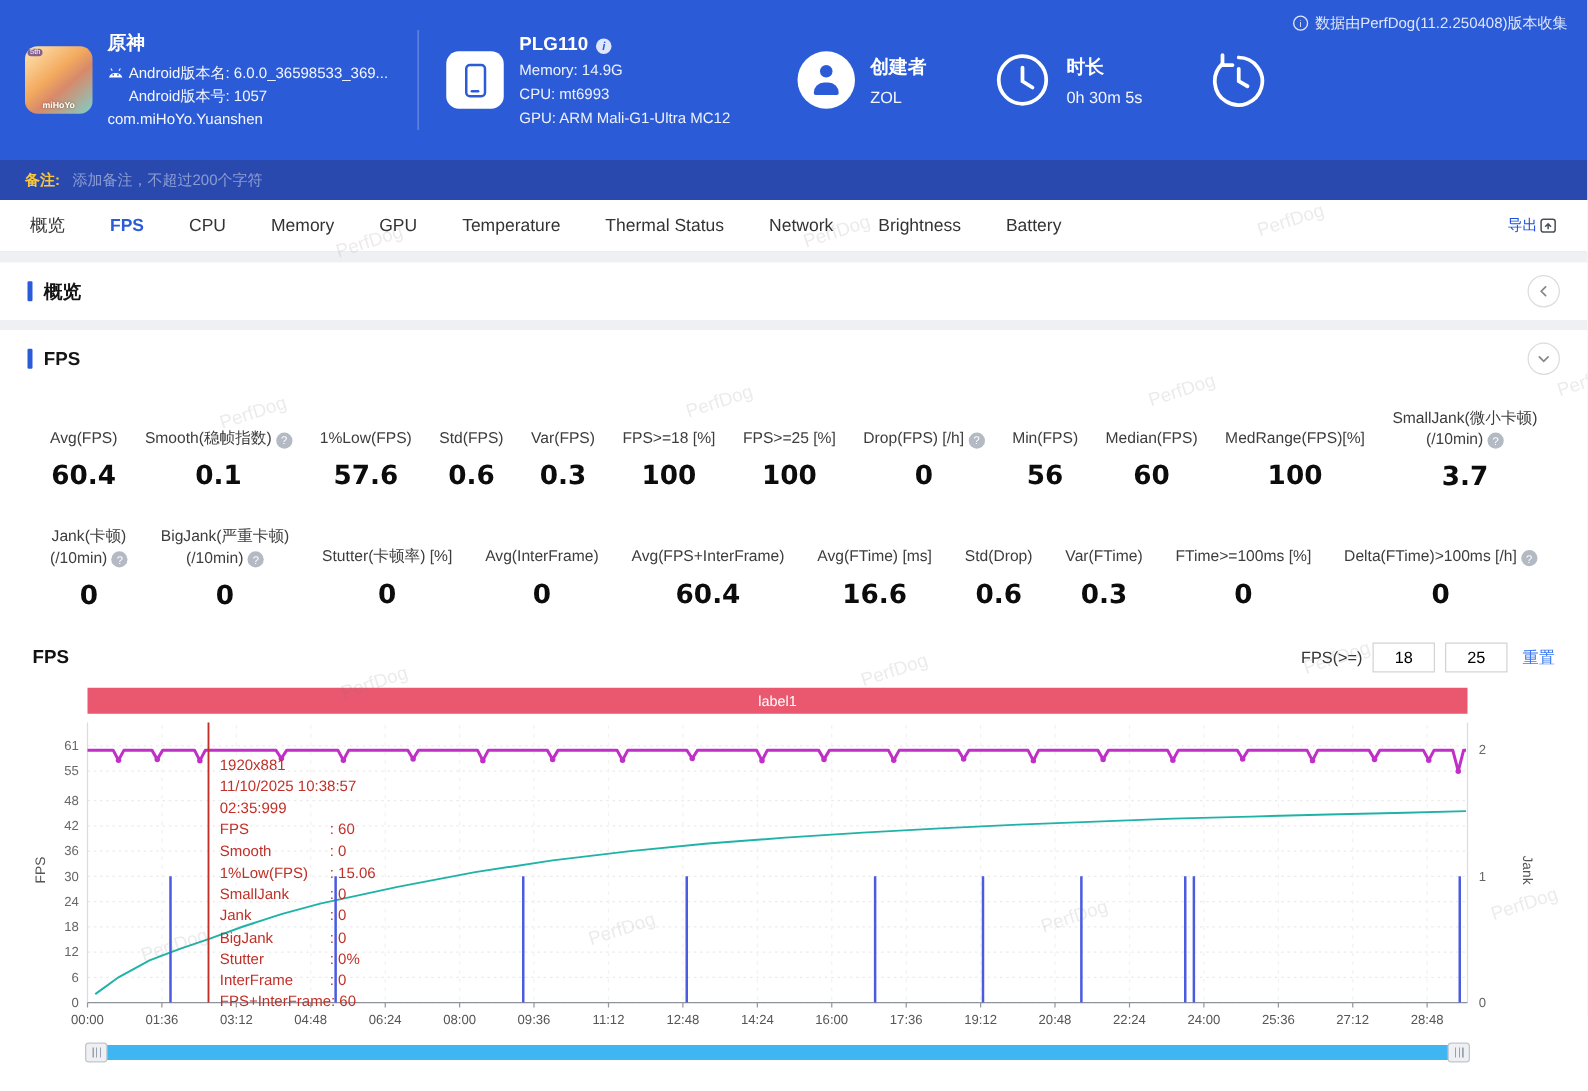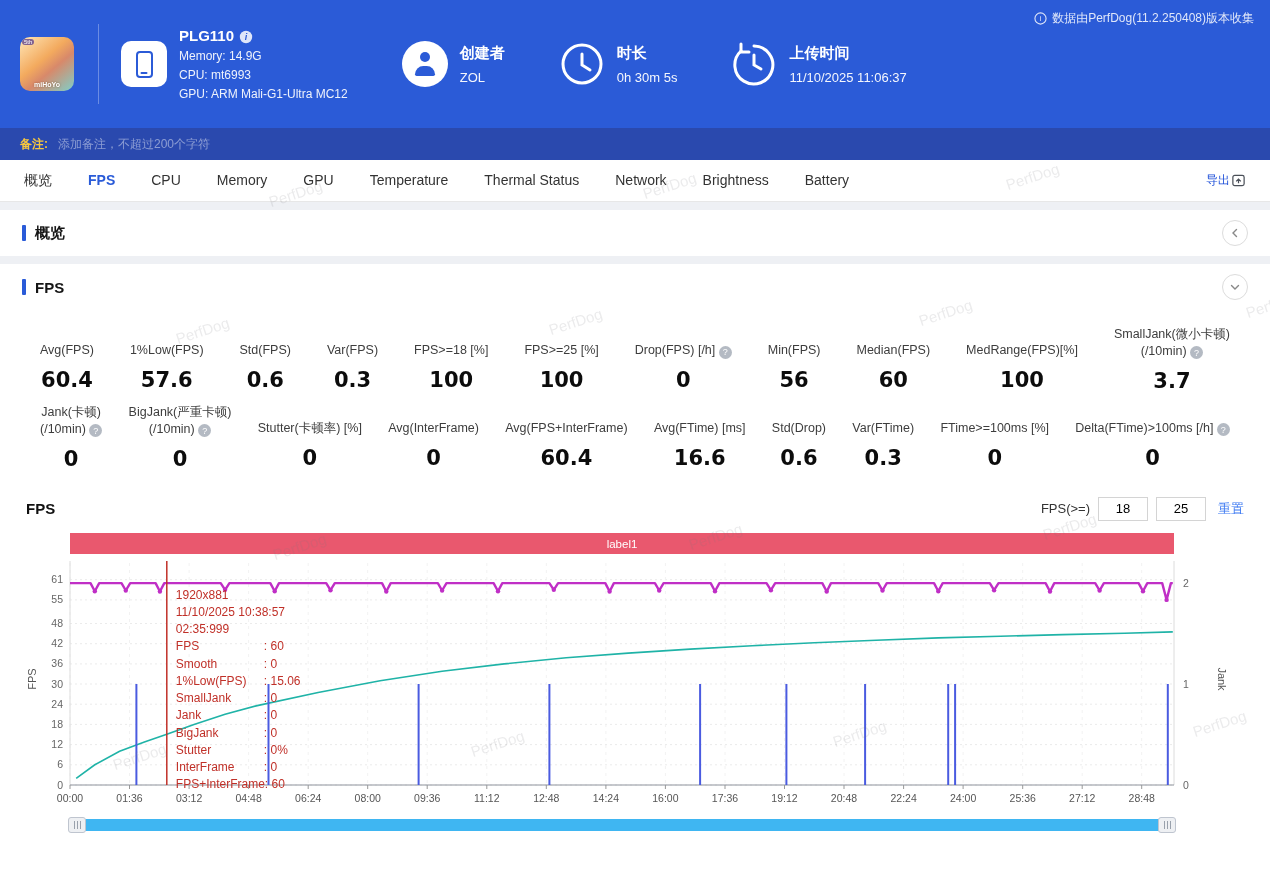--- a/index.html
+++ b/index.html
@@ -51,21 +51,21 @@
   
   .panel{background:#fff}
   .panel-head{height:46px;display:flex;align-items:center;padding:0 22px}
   .accent{width:4px;height:16px;background:#2a5bd8;border-radius:1px;margin-right:9px}
   .panel-title{font-weight:bold;font-size:15px;color:#151515;flex:1}
   .collapse-btn{width:26px;height:26px;border:1px solid #dcdcdc;border-radius:50%;background:#fff;display:flex;align-items:center;justify-content:center;cursor:pointer}
   .fps-panel{min-height:611px}
 
   
   .stats-row{display:flex;justify-content:space-between;padding:0 40px;margin-top:16px}
-  .stats-row.second{margin-top:11px}
+  .stats-row.second{margin-top:28px}
   .stat{text-align:center}
   .stat-label{font-size:12.5px;color:#3d3d3d;display:flex;flex-direction:column;justify-content:flex-end;min-height:33px;line-height:1.35}
   .stat-value{font-size:21px;font-weight:bold;color:#0c0c0c;margin-top:9px;font-family:"DejaVu Sans",sans-serif}
   .help{display:inline-flex;width:13px;height:13px;border-radius:50%;background:#b4bac3;color:#fff;font-size:9px;align-items:center;justify-content:center;font-style:normal;vertical-align:-1px;cursor:pointer}
 
   
   .chart-bar{display:flex;align-items:center;padding:0 26px;margin-top:26px}
   .chart-title{font-weight:bold;font-size:15px;flex:1;color:#111}
   .fps-filter{display:flex;align-items:center;gap:8px;font-size:13px;color:#333}
   .fps-input{width:50px;height:24px;border:1px solid #d4d4d4;text-align:center;font-size:13px;background:#fff}
@@ -95,20 +95,35 @@
           <text x="7" y="10" font-size="8" text-anchor="middle" fill="rgba(255,255,255,.9)">i</text>
         </svg>
       <span>数据由PerfDog(11.2.250408)版本收集</span>
     </div>
 
     <div class="app-block">
       <div class="app-icon">
         <span class="app-badge">5th</span>
         <span class="app-icon-txt">miHoYo</span>
       </div>
+      <div class="app-meta">
+        <div class="app-title">原神</div>
+        <div class="app-line">
+          <svg width="13" height="9" viewBox="0 0 24 15">
+              <path d="M2 14A10.5 9.5 0 0 1 22 14Z" fill="#fff"></path>
+              <line x1="7" y1="4" x2="5" y2="0.5" stroke="#fff" stroke-width="1.5"></line>
+              <line x1="17" y1="4" x2="19" y2="0.5" stroke="#fff" stroke-width="1.5"></line>
+              <circle cx="8.5" cy="10" r="1.3" fill="#2b5bd7"></circle>
+              <circle cx="15.5" cy="10" r="1.3" fill="#2b5bd7"></circle>
+            </svg>
+          <span>Android版本名: 6.0.0_36598533_369...</span>
+        </div>
+        <div class="app-line" style="padding-left:17px">Android版本号: 1057</div>
+        <div class="app-line">com.miHoYo.Yuanshen</div>
+      </div>
     </div>
 
     <div class="hdr-div"></div>
 
     <div class="hdr-block">
       <div class="icon-tile">
           <div class="phone-glyph"></div>
         </div>
       <div class="blk-meta">
         <div class="blk-title">
@@ -144,24 +159,20 @@
         <div class="blk-sub">0h 30m 5s</div>
       </div>
     </div>
 
     <div class="hdr-block">
       <svg width="46" height="46" viewBox="0 0 46 46">
           <path d="M10 10 a19 19 0 1 0 13 -5" fill="none" stroke="#fff" stroke-width="3" stroke-linecap="round"></path>
           <path d="M10 3v8h8" fill="none" stroke="#fff" stroke-width="3" stroke-linecap="round" stroke-linejoin="round"></path>
           <path d="M23 14v10l7 4" fill="none" stroke="#fff" stroke-width="3" stroke-linecap="round"></path>
         </svg>
-      <div class="blk-meta">
-        <div class="blk-title">上传时间</div>
-        <div class="blk-sub">11/10/2025 11:06:37</div>
-      </div>
     </div>
   </header>
 
   <div class="notebar">
     <span class="note-label">备注:</span>
     <span class="note-placeholder">添加备注，不超过200个字符</span>
   </div>
 
   <nav class="tabs">
     <div id="tabs-list">
@@ -211,20 +222,26 @@
           </svg>
       </span>
     </div>
 
     <div class="stats-row" id="stats-row1">
         <div class="stat">
           <div class="stat-label">
             <span>Avg(FPS)</span>
           </div>
           <div class="stat-value">60.4</div>
+        </div>
+        <div class="stat">
+          <div class="stat-label">
+            <span>Smooth(稳帧指数) <i class="help">?</i></span>
+          </div>
+          <div class="stat-value">0.1</div>
         </div>
         <div class="stat">
           <div class="stat-label">
             <span>1%Low(FPS)</span>
           </div>
           <div class="stat-value">57.6</div>
         </div>
         <div class="stat">
           <div class="stat-label">
             <span>Std(FPS)</span>

